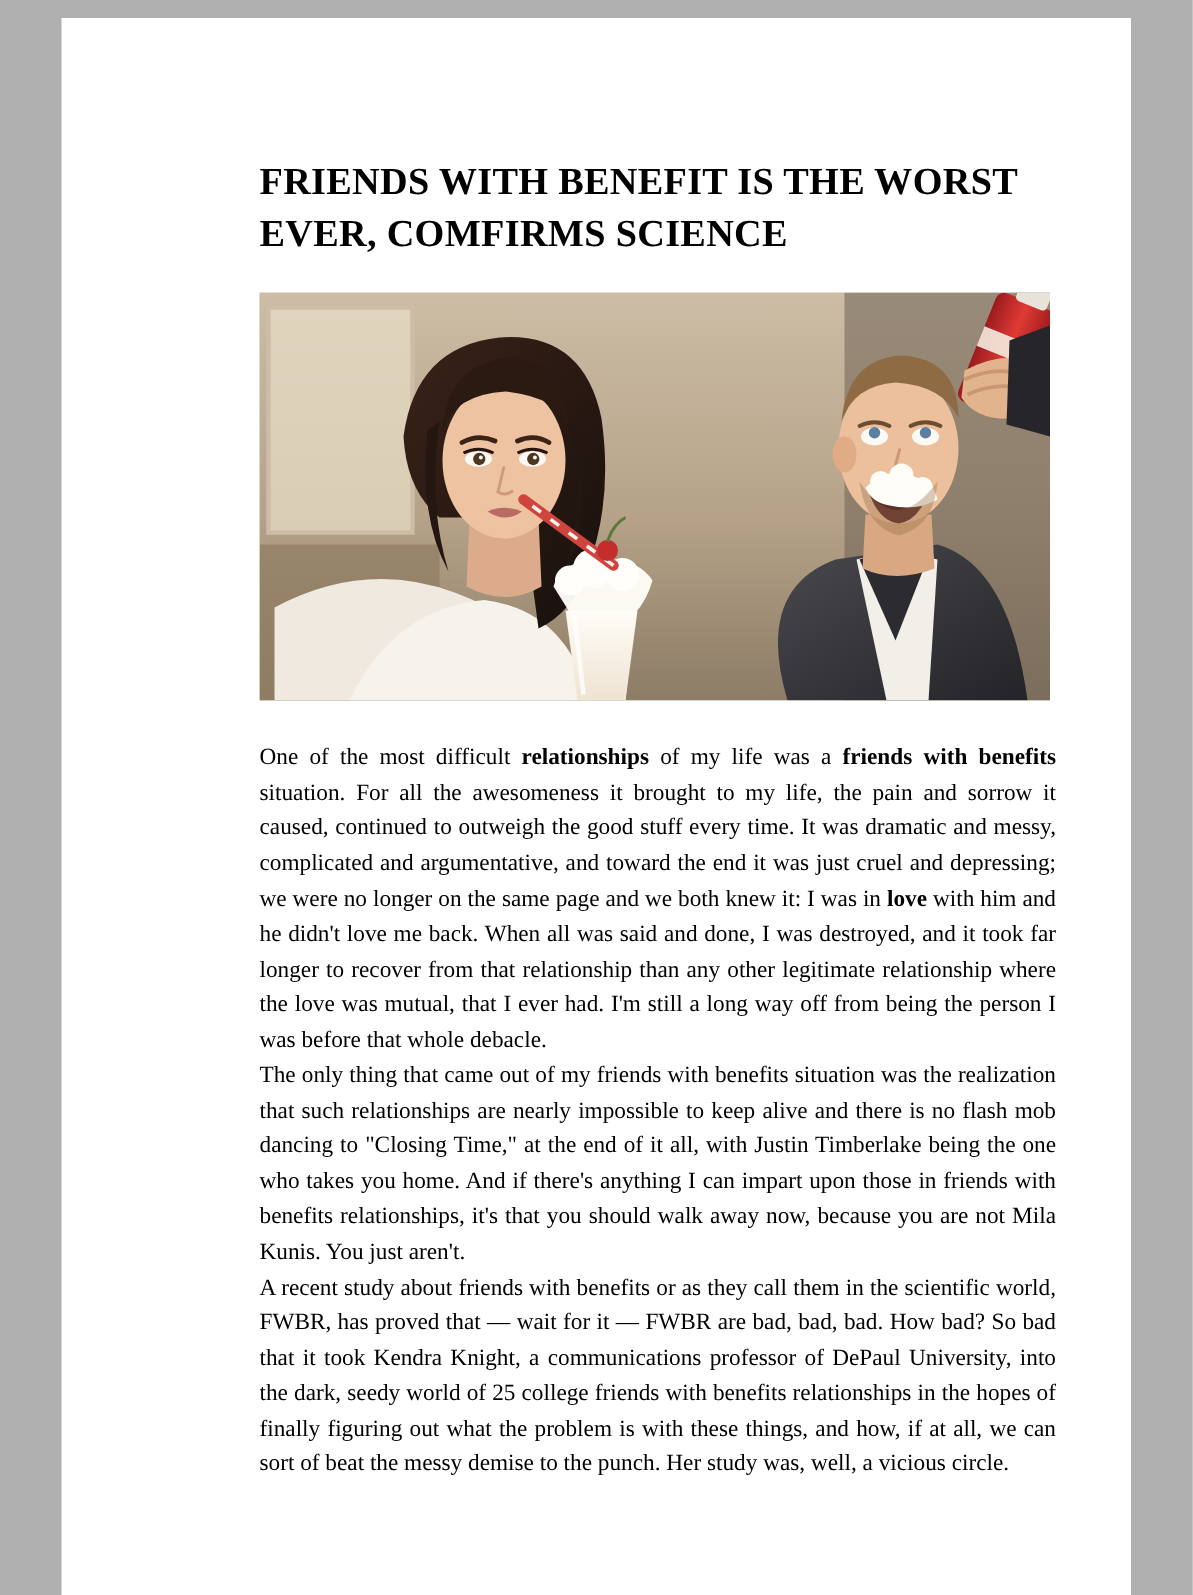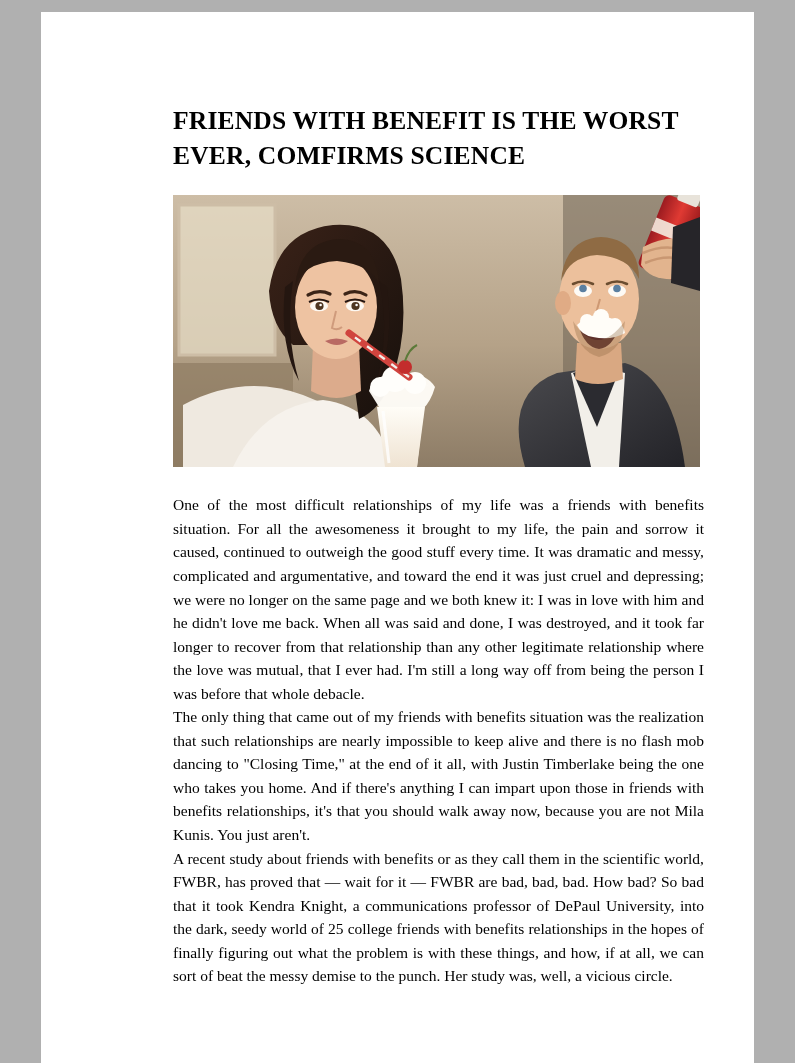--- a/index.html
+++ b/index.html
@@ -59,21 +59,21 @@
   }
   .para {
     font-size: 15.5px;
     line-height: 1.52;
     text-align: justify;
     color: #000;
     margin: 0;
     hyphens: none;
   }
   .para b {
-    font-weight: normal;
+    font-weight: bold;
   }
   .page-number {
     position: absolute;
     left: 0;
     right: 0;
     top: 1017px;
     text-align: center;
     font-size: 13px;
     color: #8c8c8c;
     font-family: "Liberation Serif", serif;

